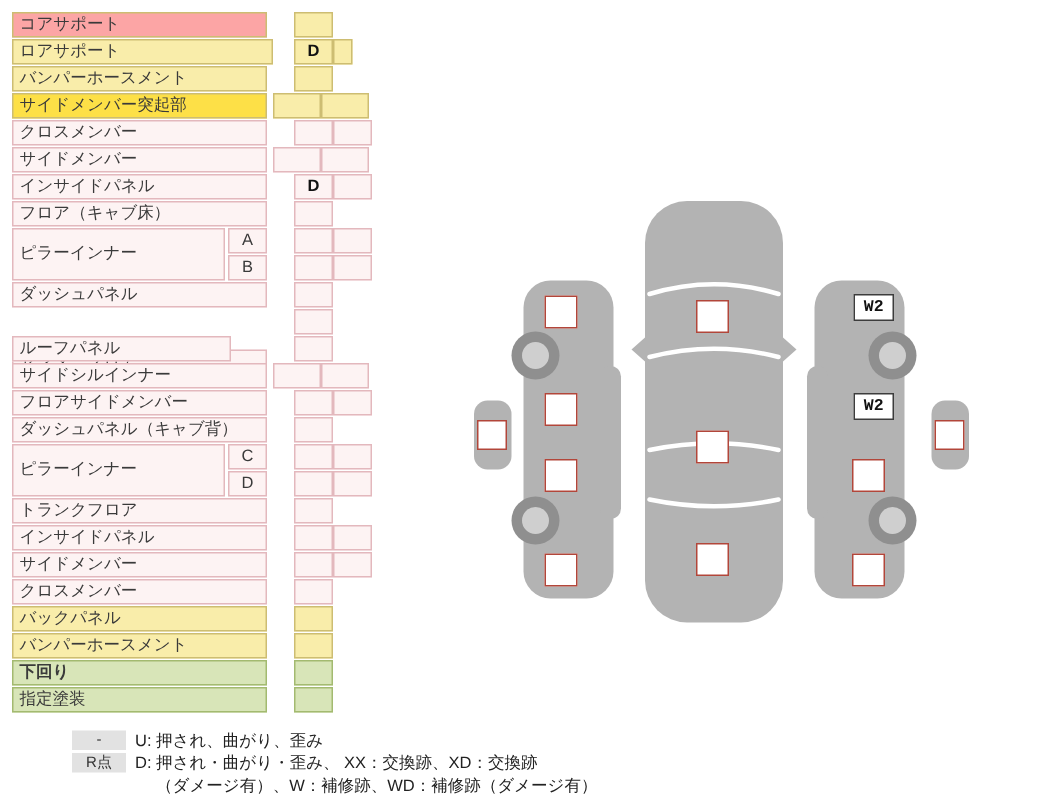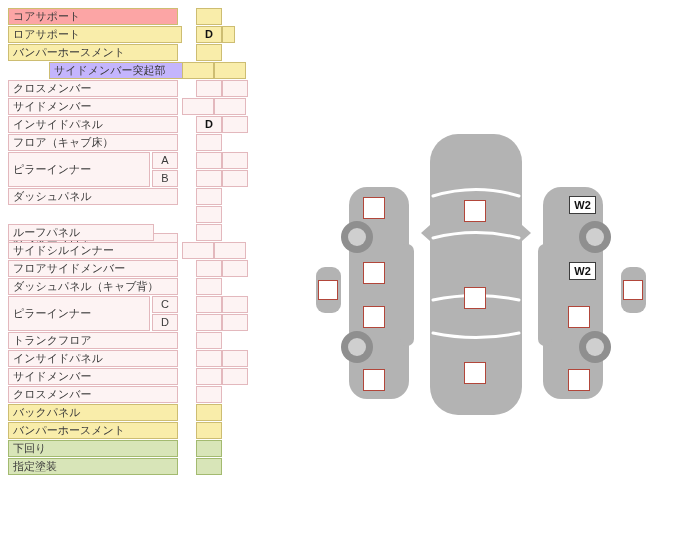--- a/index.html
+++ b/index.html
@@ -13,21 +13,21 @@
   .ctr  { display:flex; align-items:center; justify-content:center; }
   .cellv{ font-weight:bold; color:#111; }
 
   
   #diagram-svg { position:absolute; left:0; top:0; }
   .marker { position:absolute; background:#ffffff; border:1px solid #b2463a;
             display:flex; align-items:center; justify-content:center;
             font-size:11px; font-weight:bold; color:#111; }
   .code-label { position:absolute; background:#ffffff; border:1px solid #3c3c3c;
             display:flex; align-items:center; justify-content:center;
-            font-size:11px; font-weight:bold; color:#111; }
+            font-size:11px; font-weight:bold; color:#111;font-family:Liberation Mono, monospace; }
 
   
   #legend { position:absolute; left:48px; top:486px; }
   .legend-line { height:15px; font-size:11px; color:#222; white-space:nowrap; }
   .legend-tag { display:inline-block; width:36px; height:13px; line-height:13px;
                 text-align:center; background:#e2e2e2; color:#333; font-size:10px;
                 margin-right:6px; vertical-align:middle; }
   .legend-tag.empty { background:transparent; }
   .legend-text { vertical-align:middle; }
   .legend-text.ind { margin-left:14px; }
@@ -74,21 +74,21 @@
   </svg>
 
   <div>
       <div class="tbox lab" style="left: 8px; top: 8px; width: 170px; height: 17px; background: #fca5a5; border-color: rgb(205, 189, 114);">コアサポート</div>
       <div class="tbox ctr cellv" style="left: 196px; top: 8px; width: 26px; height: 17px; background: rgb(249, 237, 170); border-color: rgb(205, 189, 114);"></div>
       <div class="tbox lab" style="left: 8px; top: 26px; width: 174px; height: 17px; background: rgb(249, 237, 170); border-color: rgb(205, 189, 114);">ロアサポート</div>
       <div class="tbox ctr cellv" style="left: 196px; top: 26px; width: 26px; height: 17px; background: rgb(249, 237, 170); border-color: rgb(205, 189, 114);">D</div>
       <div class="tbox ctr cellv" style="left: 222px; top: 26px; width: 13px; height: 17px; background: rgb(249, 237, 170); border-color: rgb(205, 189, 114);"></div>
       <div class="tbox lab" style="left: 8px; top: 44px; width: 170px; height: 17px; background: rgb(249, 237, 170); border-color: rgb(205, 189, 114);">バンパーホースメント</div>
       <div class="tbox ctr cellv" style="left: 196px; top: 44px; width: 26px; height: 17px; background: rgb(249, 237, 170); border-color: rgb(205, 189, 114);"></div>
-      <div class="tbox lab" style="left: 8px; top: 62px; width: 170px; height: 17px; background: #c4b5fd; border-color: rgb(205, 189, 114); margin-left: 41px;">サイドメンバー突起部</div>
+      <div class="tbox lab" style="left: 8px; top: 62px; width: 170px; height: 17px; background: #fde047; border-color: rgb(205, 189, 114);">サイドメンバー突起部</div>
       <div class="tbox ctr cellv" style="left: 182px; top: 62px; width: 32px; height: 17px; background: rgb(249, 237, 170); border-color: rgb(205, 189, 114);"></div>
       <div class="tbox ctr cellv" style="left: 214px; top: 62px; width: 32px; height: 17px; background: rgb(249, 237, 170); border-color: rgb(205, 189, 114);"></div>
       <div class="tbox lab" style="left: 8px; top: 80px; width: 170px; height: 17px; background: rgb(253, 243, 243); border-color: rgb(227, 184, 189);">クロスメンバー</div>
       <div class="tbox ctr cellv" style="left: 196px; top: 80px; width: 26px; height: 17px; background: rgb(253, 243, 243); border-color: rgb(227, 184, 189);"></div>
       <div class="tbox ctr cellv" style="left: 222px; top: 80px; width: 26px; height: 17px; background: rgb(253, 243, 243); border-color: rgb(227, 184, 189);"></div>
       <div class="tbox lab" style="left: 8px; top: 98px; width: 170px; height: 17px; background: rgb(253, 243, 243); border-color: rgb(227, 184, 189);">サイドメンバー</div>
       <div class="tbox ctr cellv" style="left: 182px; top: 98px; width: 32px; height: 17px; background: rgb(253, 243, 243); border-color: rgb(227, 184, 189);"></div>
       <div class="tbox ctr cellv" style="left: 214px; top: 98px; width: 32px; height: 17px; background: rgb(253, 243, 243); border-color: rgb(227, 184, 189);"></div>
       <div class="tbox lab" style="left: 8px; top: 116px; width: 170px; height: 17px; background: rgb(253, 243, 243); border-color: rgb(227, 184, 189);">インサイドパネル</div>
       <div class="tbox ctr cellv" style="left: 196px; top: 116px; width: 26px; height: 17px; background: rgb(253, 243, 243); border-color: rgb(227, 184, 189);">D</div>
@@ -130,21 +130,21 @@
       <div class="tbox ctr cellv" style="left: 222px; top: 350px; width: 26px; height: 17px; background: rgb(253, 243, 243); border-color: rgb(227, 184, 189);"></div>
       <div class="tbox lab" style="left: 8px; top: 368px; width: 170px; height: 17px; background: rgb(253, 243, 243); border-color: rgb(227, 184, 189);">サイドメンバー</div>
       <div class="tbox ctr cellv" style="left: 196px; top: 368px; width: 26px; height: 17px; background: rgb(253, 243, 243); border-color: rgb(227, 184, 189);"></div>
       <div class="tbox ctr cellv" style="left: 222px; top: 368px; width: 26px; height: 17px; background: rgb(253, 243, 243); border-color: rgb(227, 184, 189);"></div>
       <div class="tbox lab" style="left: 8px; top: 386px; width: 170px; height: 17px; background: rgb(253, 243, 243); border-color: rgb(227, 184, 189);">クロスメンバー</div>
       <div class="tbox ctr cellv" style="left: 196px; top: 386px; width: 26px; height: 17px; background: rgb(253, 243, 243); border-color: rgb(227, 184, 189);"></div>
       <div class="tbox lab" style="left: 8px; top: 404px; width: 170px; height: 17px; background: rgb(249, 237, 170); border-color: rgb(205, 189, 114);">バックパネル</div>
       <div class="tbox ctr cellv" style="left: 196px; top: 404px; width: 26px; height: 17px; background: rgb(249, 237, 170); border-color: rgb(205, 189, 114);"></div>
       <div class="tbox lab" style="left: 8px; top: 422px; width: 170px; height: 17px; background: rgb(249, 237, 170); border-color: rgb(205, 189, 114);">バンパーホースメント</div>
       <div class="tbox ctr cellv" style="left: 196px; top: 422px; width: 26px; height: 17px; background: rgb(249, 237, 170); border-color: rgb(205, 189, 114);"></div>
-      <div class="tbox lab" style="left: 8px; top: 440px; width: 170px; height: 17px; background: rgb(216, 229, 184); border-color: rgb(163, 186, 112);">下回り</div>
+      <div class="tbox lab" style="left: 8px; top: 440px; width: 170px; height: 17px; background: rgb(216, 229, 184); border-color: rgb(163, 186, 112); font-weight: bold;">下回り</div>
       <div class="tbox ctr cellv" style="left: 196px; top: 440px; width: 26px; height: 17px; background: rgb(216, 229, 184); border-color: rgb(163, 186, 112);"></div>
       <div class="tbox lab" style="left: 8px; top: 458px; width: 170px; height: 17px; background: rgb(216, 229, 184); border-color: rgb(163, 186, 112);">指定塗装</div>
       <div class="tbox ctr cellv" style="left: 196px; top: 458px; width: 26px; height: 17px; background: rgb(216, 229, 184); border-color: rgb(163, 186, 112);"></div>
     </div>
 
   <div>
       <div class="marker" style="left: 464px; top: 200px; width: 22px; height: 22px; border-color: rgb(178, 70, 58);"></div>
       <div class="marker" style="left: 464px; top: 287px; width: 22px; height: 22px; border-color: rgb(178, 70, 58);"></div>
       <div class="marker" style="left: 464px; top: 362px; width: 22px; height: 22px; border-color: rgb(178, 70, 58);"></div>
       <div class="marker" style="left: 363px; top: 197px; width: 22px; height: 22px; border-color: rgb(178, 70, 58);"></div>
@@ -152,14 +152,19 @@
       <div class="marker" style="left: 363px; top: 306px; width: 22px; height: 22px; border-color: rgb(178, 70, 58);"></div>
       <div class="marker" style="left: 363px; top: 369px; width: 22px; height: 22px; border-color: rgb(178, 70, 58);"></div>
       <div class="marker" style="left: 568px; top: 306px; width: 22px; height: 22px; border-color: rgb(178, 70, 58);"></div>
       <div class="marker" style="left: 568px; top: 369px; width: 22px; height: 22px; border-color: rgb(178, 70, 58);"></div>
       <div class="marker" style="left: 318px; top: 280px; width: 20px; height: 20px; border-color: rgb(178, 70, 58);"></div>
       <div class="marker" style="left: 623px; top: 280px; width: 20px; height: 20px; border-color: rgb(178, 70, 58);"></div>
       <div class="code-label" style="left: 569px; top: 196px; width: 27px; height: 18px;">W2</div>
       <div class="code-label" style="left: 569px; top: 262px; width: 27px; height: 18px;">W2</div>
     </div>
 
+  <div id="legend">
+      <div class="legend-line"><span class="legend-tag">-</span><span class="legend-text">U: 押され、曲がり、歪み</span></div>
+      <div class="legend-line"><span class="legend-tag">R点</span><span class="legend-text">D: 押され・曲がり・歪み、 XX：交換跡、XD：交換跡</span></div>
+      <div class="legend-line"><span class="legend-tag empty"></span><span class="legend-text ind">（ダメージ有）、W：補修跡、WD：補修跡（ダメージ有）</span></div>
+    </div>
 
 </div>
 
 </body></html>

